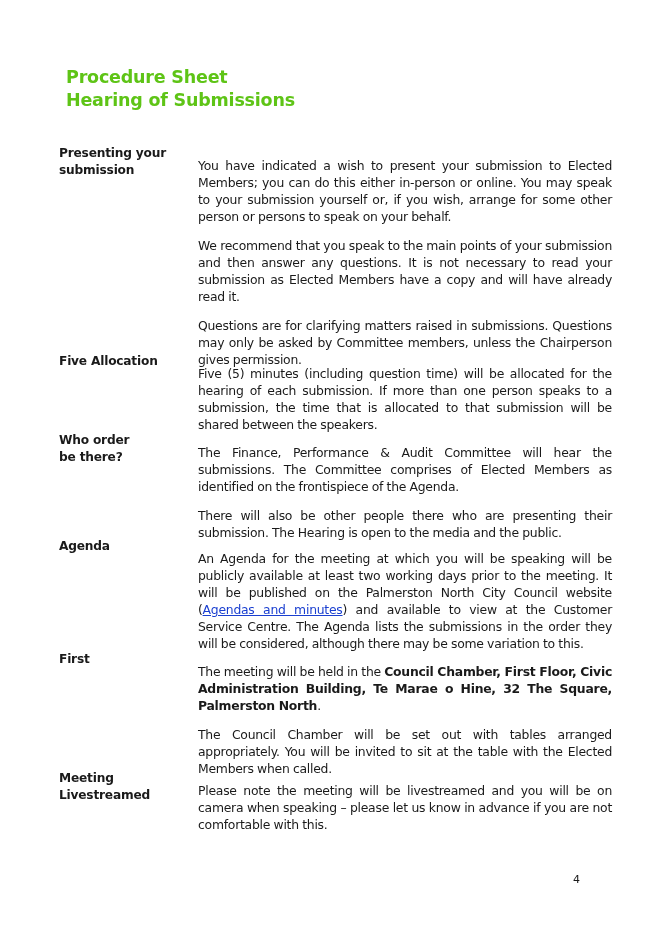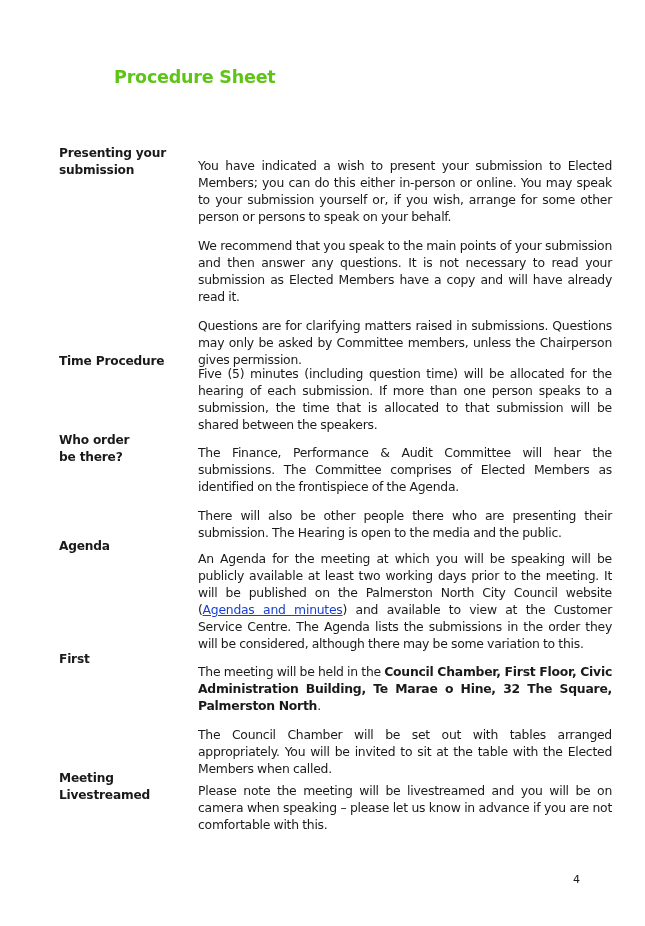--- a/index.html
+++ b/index.html
@@ -1,48 +1,49 @@
 <!DOCTYPE html>
 <html><head>
 <meta charset="utf-8">
 <style>
   html, body { margin: 0; padding: 0; background: #ffffff; }
   body { width: 645px; height: 926px; position: relative; overflow: hidden;
          font-family: "DejaVu Sans", sans-serif; color: #1a1a1a; }
   .title { position: absolute; left: 66px; top: 66px; color: #5ec416;
            font-family: "DejaVu Sans", sans-serif; font-weight: bold;
-           font-size: 17.5px; line-height: 23px; letter-spacing: -0.2px; margin-left: 48px; }
+           font-size: 17.5px; line-height: 23px; letter-spacing: -0.2px; }
   .section { position: absolute; left: 0; width: 645px; }
   .label { position: absolute; left: 59px; width: 120px; font-weight: bold;
            font-size: 12.2px; line-height: 17px; letter-spacing: -0.2px; }
   .body { position: absolute; left: 198px; width: 414px; font-size: 12.4px;
           line-height: 17px; text-align: justify; letter-spacing: -0.25px; word-spacing: -0.3px; }
   .body p { margin: 12px 0 8px 0; }
   .body b { font-weight: bold; }
   a.link { color: #1a3fd0; text-decoration: underline; }
   .page-num { position: absolute; left: 573px; top: 873px; font-size: 11px; }
 </style>
 </head>
 <body>
 
 <div class="title">
   <div>Procedure Sheet</div>
+  <div>Hearing of Submissions</div>
 </div>
 
 <div class="section" style="top:145px;">
   <div class="label">Presenting your submission</div>
   <div class="body">
     <p>You have indicated a wish to present your submission to Elected Members; you can do this either in-person or online.  You may speak to your submission yourself or, if you wish, arrange for some other person or persons to speak on your behalf.</p>
     <p>We recommend that you speak to the main points of your submission and then answer any questions.  It is not necessary to read your submission as Elected Members have a copy and will have already read it.</p>
     <p>Questions are for clarifying matters raised in submissions.  Questions may only be asked by Committee members, unless the Chairperson gives permission.</p>
   </div>
 </div>
 
 <div class="section" style="top:353px;">
-  <div class="label">Time Procedure</div>
+  <div class="label">Five Allocation</div>
   <div class="body">
     <p>Five (5) minutes (including question time) will be allocated for the hearing of each submission.  If more than one person speaks to a submission, the time that is allocated to that submission will be shared between the speakers.</p>
   </div>
 </div>
 
 <div class="section" style="top:432px;">
   <div class="label" style="width:80px;">Who order be there?</div>
   <div class="body">
     <p>The Finance, Performance &amp; Audit Committee will hear the submissions. The Committee comprises of Elected Members as identified on the frontispiece of the Agenda.</p>
     <p>There will also be other people there who are presenting their submission.  The Hearing is open to the media and the public.</p>

